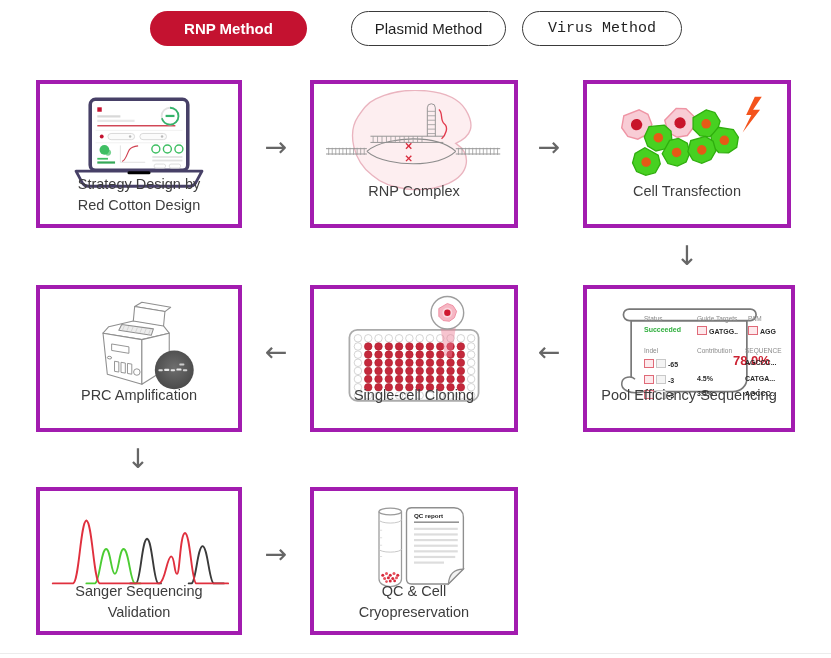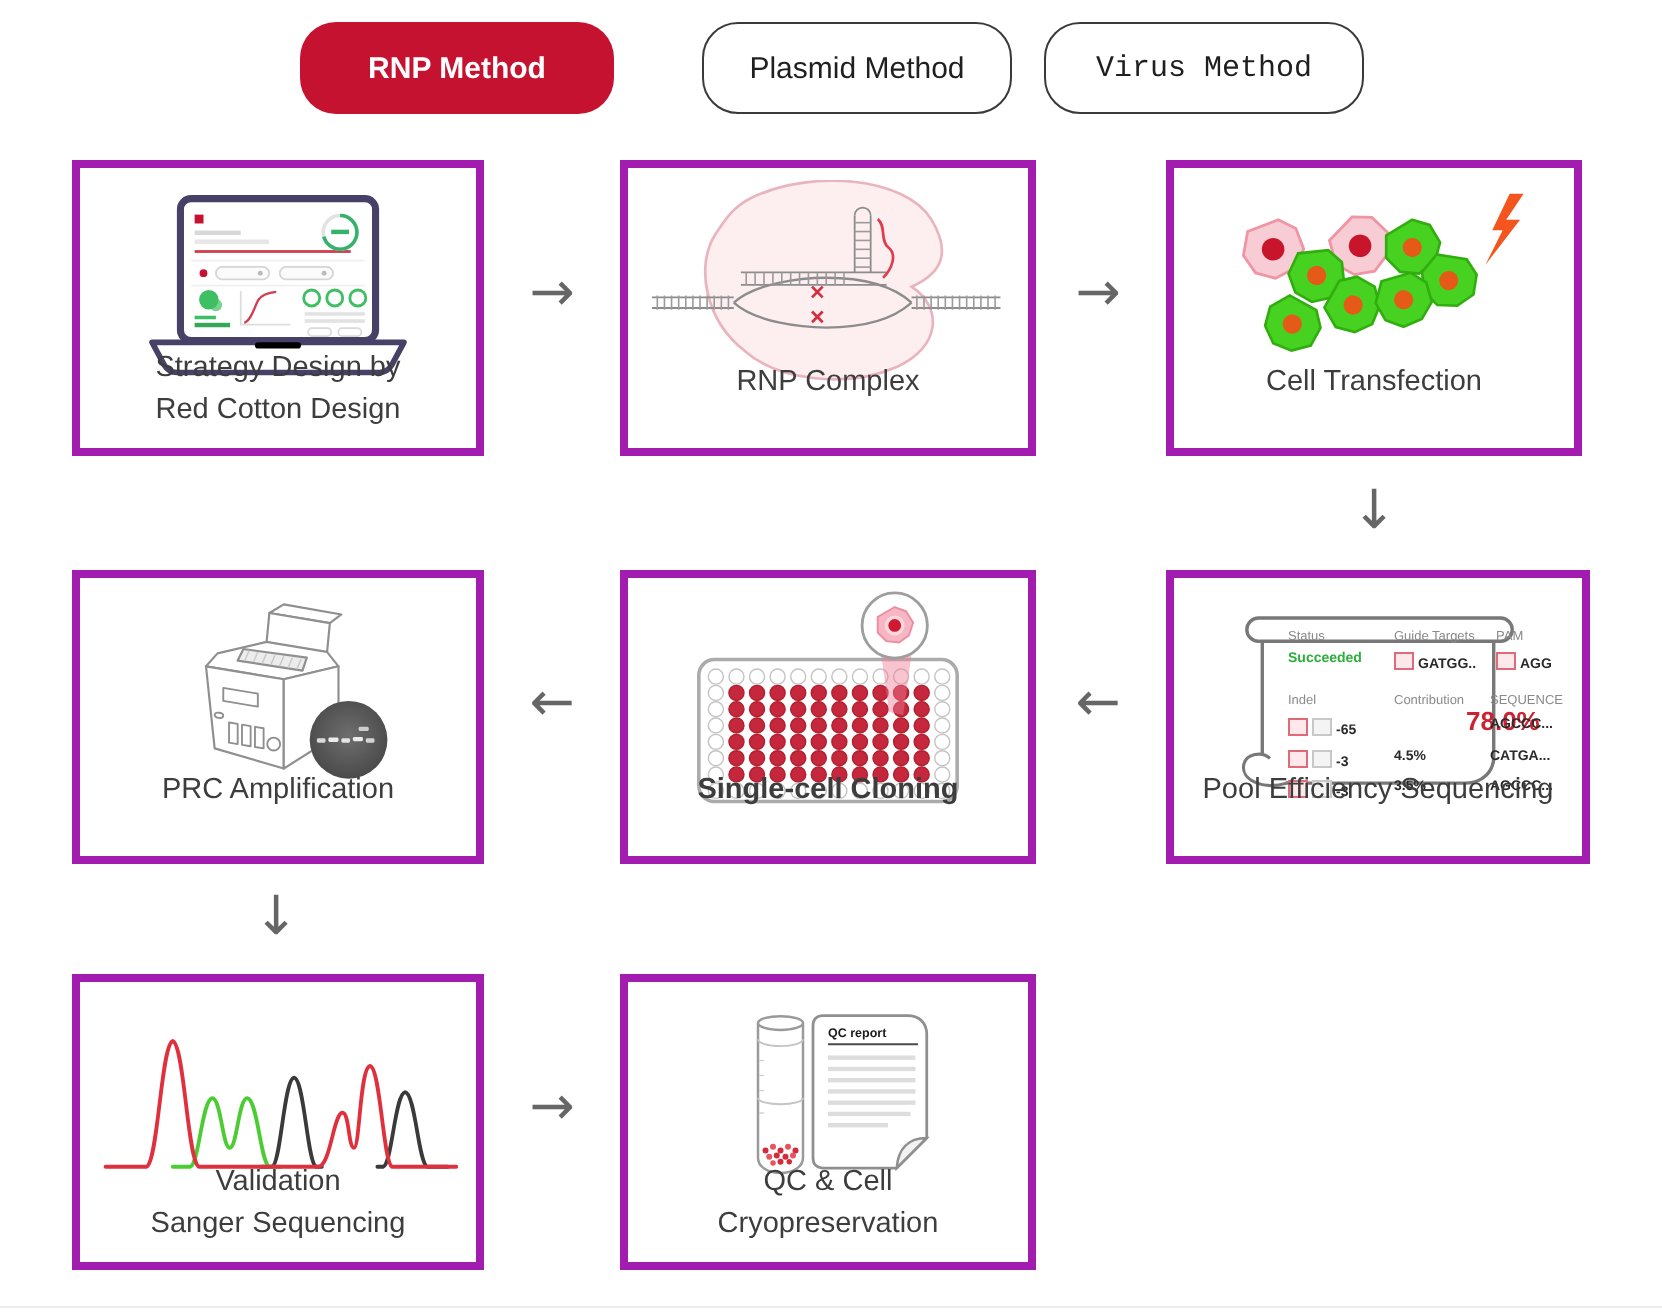--- a/index.html
+++ b/index.html
@@ -1,19 +1,19 @@
 <!DOCTYPE html>
 <html><head>
 <meta charset="utf-8">
 <style>
   html,body{margin:0;padding:0;background:#fff;}
   .stage{position:relative;width:831px;height:658px;background:#fff;overflow:hidden;
          font-family:"Liberation Sans",sans-serif;color:#3d3d3d;}
   
-  .tab{position:absolute;top:11px;height:46px;border-radius:18px;display:flex;
+  .tab{position:absolute;top:11px;height:35px;border-radius:18px;display:flex;
        align-items:center;justify-content:center;font-size:15px;cursor:pointer;box-sizing:border-box;}
   .tab.active{background:#c41230;color:#fff;font-weight:bold;border:none;}
   .tab.inactive{background:#fff;color:#1f1f1f;border:1.5px solid #3a3a3a;}
   
   .card{position:absolute;background:#fff;border:4px solid #a21caf;box-sizing:border-box;}
   .card .icon{position:absolute;top:0;left:0;right:0;display:flex;justify-content:center;}
   .label{position:absolute;left:0;right:0;text-align:center;font-size:14.5px;
          line-height:1.5;color:#3d3d3d;}
   .label.one{bottom:21px;}
   .label.two{bottom:7px;}
@@ -267,21 +267,21 @@
           <rect x="161" y="103" width="6" height="3" rx="1" opacity="0.8"></rect>
           <rect x="156" y="95" width="7" height="3" rx="1" opacity="0.75"></rect>
         </g>
       </svg>
     </div>
     <div class="label one">PRC Amplification</div>
   </div>
 
   <span class="arrow" style="left:242px;top:336px;">←</span>
 
-  <div class="card" style="left:310px;top:285px;width:208px;height:147px;font-weight:bold;">
+  <div class="card" style="left:310px;top:285px;width:208px;height:147px;">
     <div class="icon" style="top:6px;">
       <svg width="196" height="110" viewBox="0 0 200 155">
         <defs>
           <path id="cellB" d="M0,-13 L8,-10 L13,-2 L10,7 L3,12 L-6,11 L-12,5 L-12,-6 Z"></path>
         </defs>
         <rect x="9" y="49" width="182" height="100" rx="11" fill="#ffffff" stroke="#ababab" stroke-width="2.5"></rect>
         <g>
             <circle cx="21.0" cy="61.0" r="5.3" fill="#ffffff" stroke="#c4c4c4" stroke-width="1"></circle>
             <circle cx="35.5" cy="61.0" r="5.3" fill="#ffffff" stroke="#c4c4c4" stroke-width="1"></circle>
             <circle cx="50.0" cy="61.0" r="5.3" fill="#ffffff" stroke="#c4c4c4" stroke-width="1"></circle>
@@ -434,22 +434,22 @@
     <div class="icon" style="top:12px;">
       <svg width="190" height="95" viewBox="0 0 260 130">
         <g fill="none" stroke-linecap="round" stroke-width="2.6">
           <path stroke="#3a3a3a" d="M118,110 H126 C132,108 134,50 141,49 C148,50 150,107 156,110 H160 M198,110 H202 C208,108 210,60 217,59 C224,60 226,107 232,110 H246"></path>
           <path stroke="#4ccc33" d="M58,110 H70 C76,108 78,64 85,63 C91,63 92,97 97,97 C102,97 103,63 109,63 C116,64 118,107 124,110 H132"></path>
           <path stroke="#e0303e" d="M12,110 H40 C48,107 50,26 58,24 C66,26 68,107 76,110 H158 C166,108 168,74 174,73 C179,73 178,97 182,97 C186,97 186,42 193,41 C200,42 202,107 208,110 H252"></path>
         </g>
       </svg>
     </div>
     <div class="label two">
+      <div>Sanger Sequencing</div>
       <div>Validation</div>
-      <div>Sanger Sequencing</div>
     </div>
   </div>
 
   <span class="arrow" style="left:242px;top:538px;">→</span>
 
   <div class="card" style="left:310px;top:487px;width:208px;height:148px;padding-left:12px;">
     <div class="icon" style="top:8px;">
       <svg width="180" height="100" viewBox="0 0 200 160">
 
         <path d="M44,20 V128 c0,7 8,12 18,12 s18,-5 18,-12 V20" fill="#ffffff" stroke="#9a9a9a" stroke-width="2"></path>

